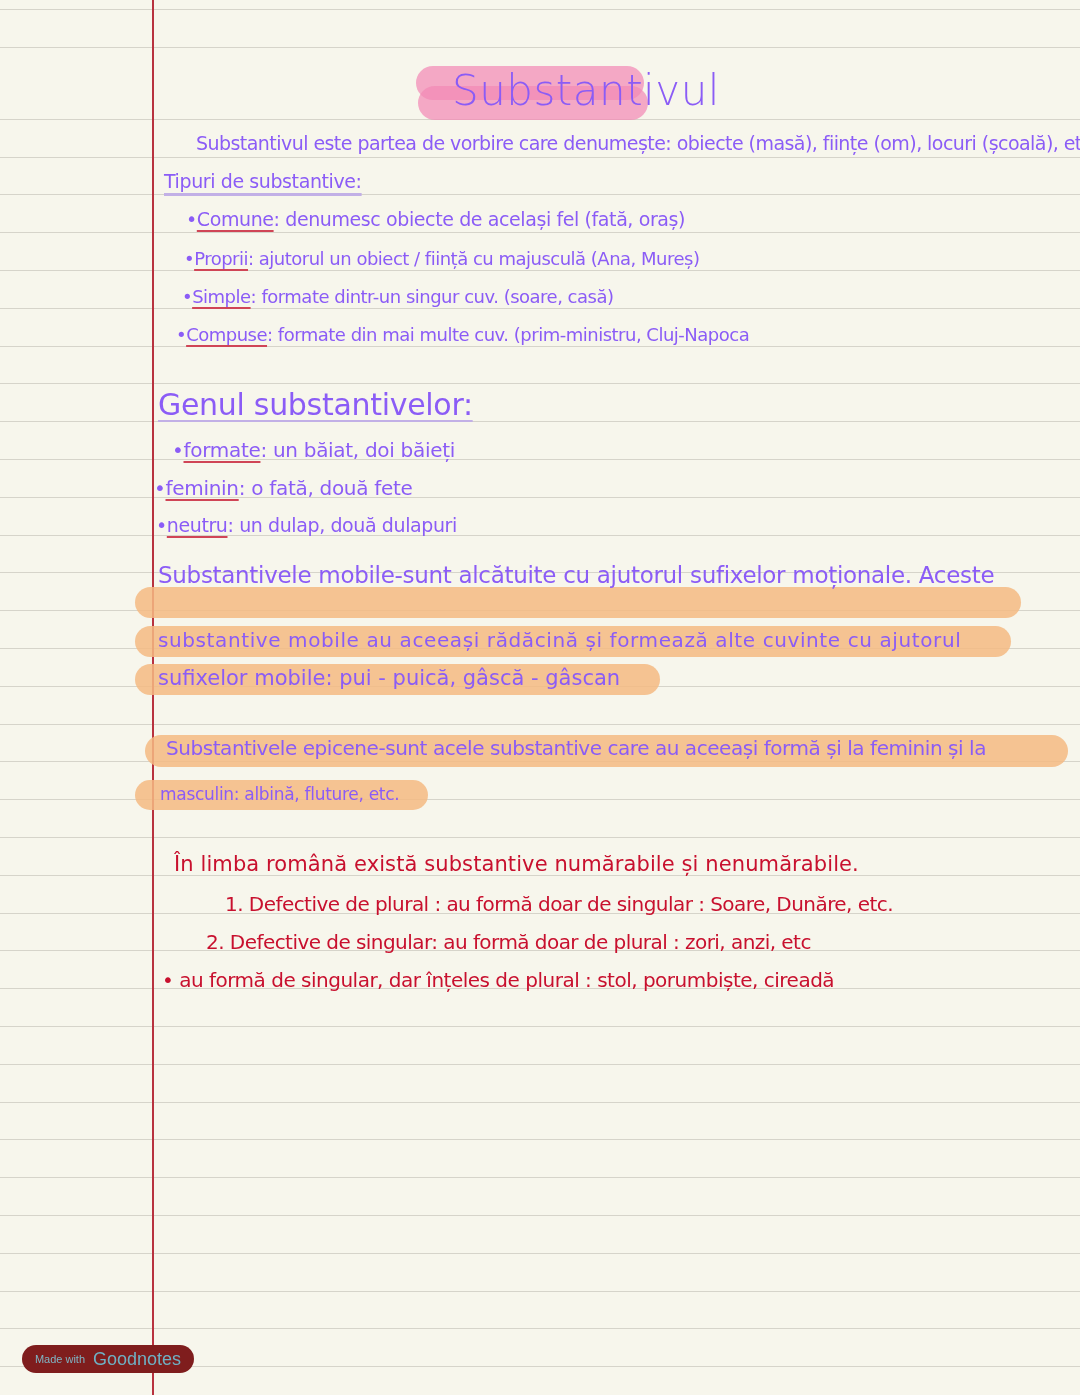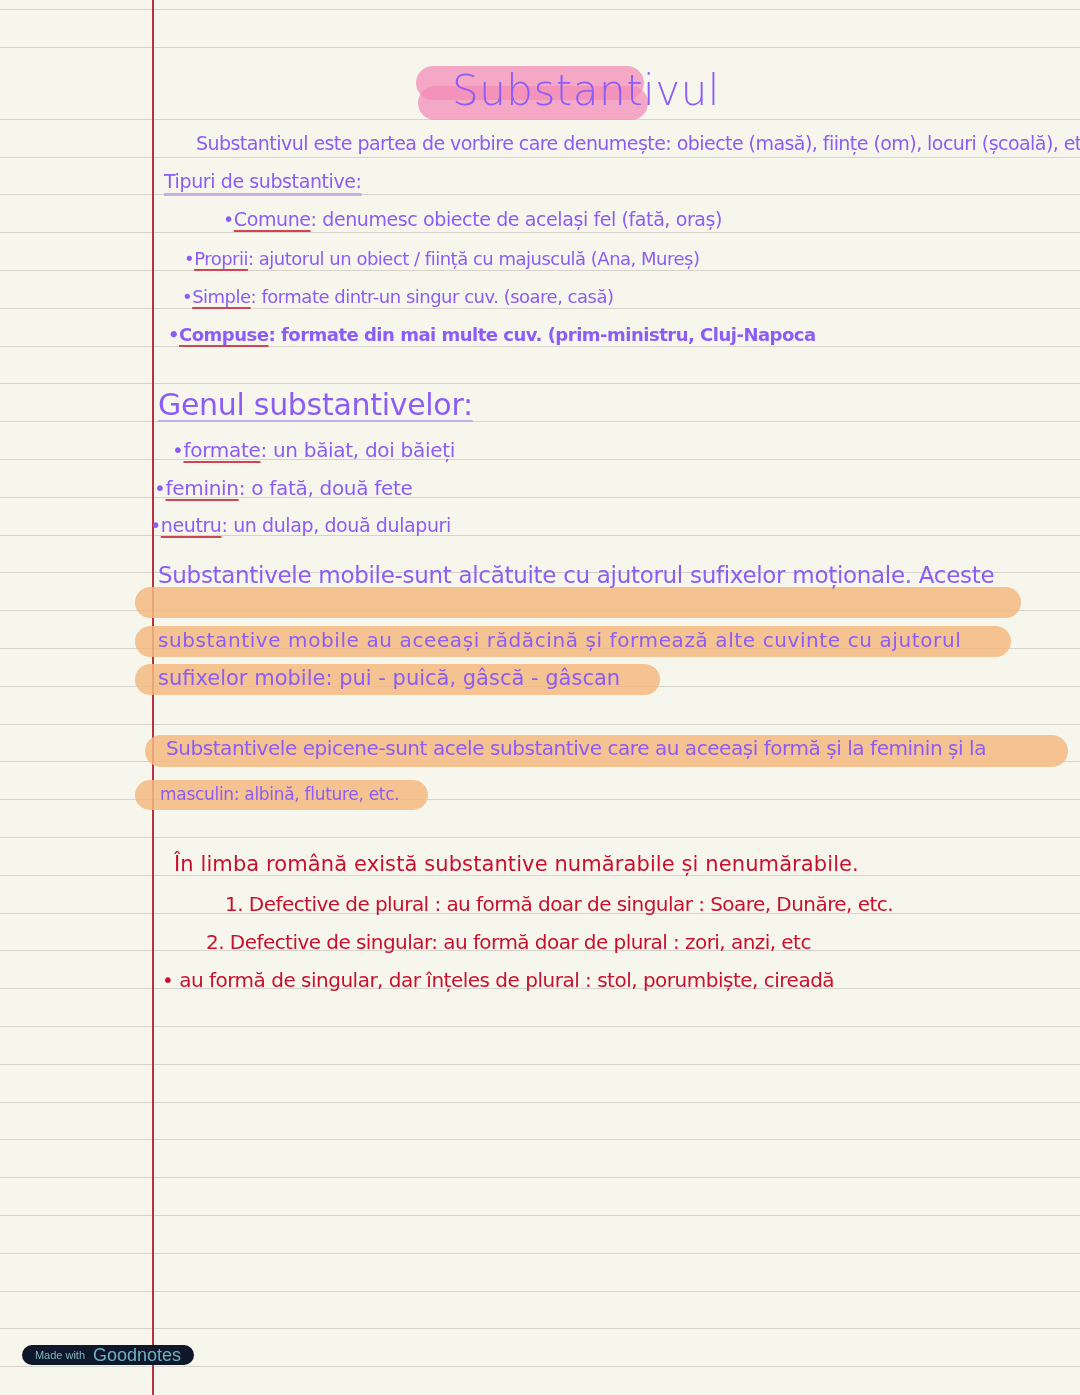--- a/index.html
+++ b/index.html
@@ -32,22 +32,22 @@
   .body-l { font-size: 20px; letter-spacing: -0.3px; }
   .body-m { font-size: 19px; letter-spacing: -0.4px; }
   .body-s { font-size: 18px; letter-spacing: -0.5px; }
   .heading2 { font-size: 30px; letter-spacing: -0.3px; text-align: right; }
   .red { color: #c8102e; }
 
   .ul-red { text-decoration: underline; text-decoration-color: #d04556; text-decoration-thickness: 2px; text-underline-offset: 4px; }
   .ul-purple { text-decoration: underline; text-decoration-color: #c2b0e6; text-decoration-thickness: 3px; text-underline-offset: 5px; }
 
   .badge {
-    position: absolute; left: 22px; top: 1345px; height: 20px; width: 172px;
-    border-radius: 14px; background: #0f172a;
+    position: absolute; left: 22px; top: 1345px; height: 28px; width: 172px;
+    border-radius: 14px; background: #7f1d1d;
     display: flex; align-items: center; justify-content: center; gap: 8px;
     font-family: "Liberation Sans", sans-serif; color: #7fb5c4;
   }
   .badge .small { font-size: 11px; }
   .badge .brand { font-size: 18px; font-weight: 500; color: #6fb0c3; }
 </style>
 </head>
 <body>
 
 <div class="rules"></div>
@@ -56,43 +56,43 @@
 <div class="hl hl-pink" style="left:416px; top:66px; width:228px; height:34px;"></div>
 <div class="hl hl-pink" style="left:418px; top:86px; width:230px; height:34px;"></div>
 <div class="ink title" style="left:452px; top:70px;">Substantivul</div>
 
 <div class="ink body-l" style="left:196px; top:134px; font-size:19px; letter-spacing:-0.55px;">Substantivul este partea de vorbire care denumește: obiecte (masă), ființe (om), locuri (școală), etc</div>
 
 <div class="ink body-m" style="left:164px; top:172px;">
   <span class="ul-purple">Tipuri de substantive:</span>
 </div>
 
-<div class="ink body-m" style="left:186px; top:210px;margin-left:37px;">
+<div class="ink body-m" style="left:186px; top:210px;">
   <span>•</span><span class="ul-red">Comune</span><span>: denumesc obiecte de același fel (fată, oraș)</span>
 </div>
 <div class="ink body-s" style="left:184px; top:250px;">
   <span>•</span><span class="ul-red">Proprii</span><span>: ajutorul un obiect / ființă cu majusculă (Ana, Mureș)</span>
 </div>
 <div class="ink body-s" style="left:182px; top:288px;">
   <span>•</span><span class="ul-red">Simple</span><span>: formate dintr-un singur cuv. (soare, casă)</span>
 </div>
-<div class="ink body-s" style="left:168px; top:326px;font-weight:bold;">
+<div class="ink body-s" style="left:176px; top:326px;">
   <span>•</span><span class="ul-red">Compuse</span><span>: formate din mai multe cuv. (prim-ministru, Cluj-Napoca</span>
 </div>
 
 <div class="ink heading2" style="left:158px; top:390px;">
   <span class="ul-purple" style="text-decoration-thickness:2px;">Genul substantivelor:</span>
 </div>
 <div class="ink body-l" style="left:172px; top:440px;">
   <span>•</span><span class="ul-red">formate</span><span>: un băiat, doi băieți</span>
 </div>
 <div class="ink body-l" style="left:154px; top:478px;">
   <span>•</span><span class="ul-red">feminin</span><span>: o fată, două fete</span>
 </div>
-<div class="ink body-m" style="left:150px; top:516px;">
+<div class="ink body-m" style="left:156px; top:516px;">
   <span>•</span><span class="ul-red">neutru</span><span>: un dulap, două dulapuri</span>
 </div>
 
 <div class="hl hl-orange" style="left:135px; top:587px; width:886px; height:31px;"></div>
 <div class="hl hl-orange" style="left:135px; top:626px; width:876px; height:31px;"></div>
 <div class="hl hl-orange" style="left:135px; top:664px; width:525px; height:31px;"></div>
 <div class="ink" style="left:158px; top:564px; font-size:23px; letter-spacing:-0.3px;">Substantivele mobile-sunt alcătuite cu ajutorul sufixelor moționale. Aceste</div>
 <div class="ink" style="left:158px; top:630px; font-size:20px; letter-spacing:0.6px;">substantive mobile au aceeași rădăcină și formează alte cuvinte cu ajutorul</div>
 <div class="ink" style="left:158px; top:668px; font-size:21px; letter-spacing:0px;text-align:center;">sufixelor mobile: pui - puică, gâscă - gâscan</div>
 

